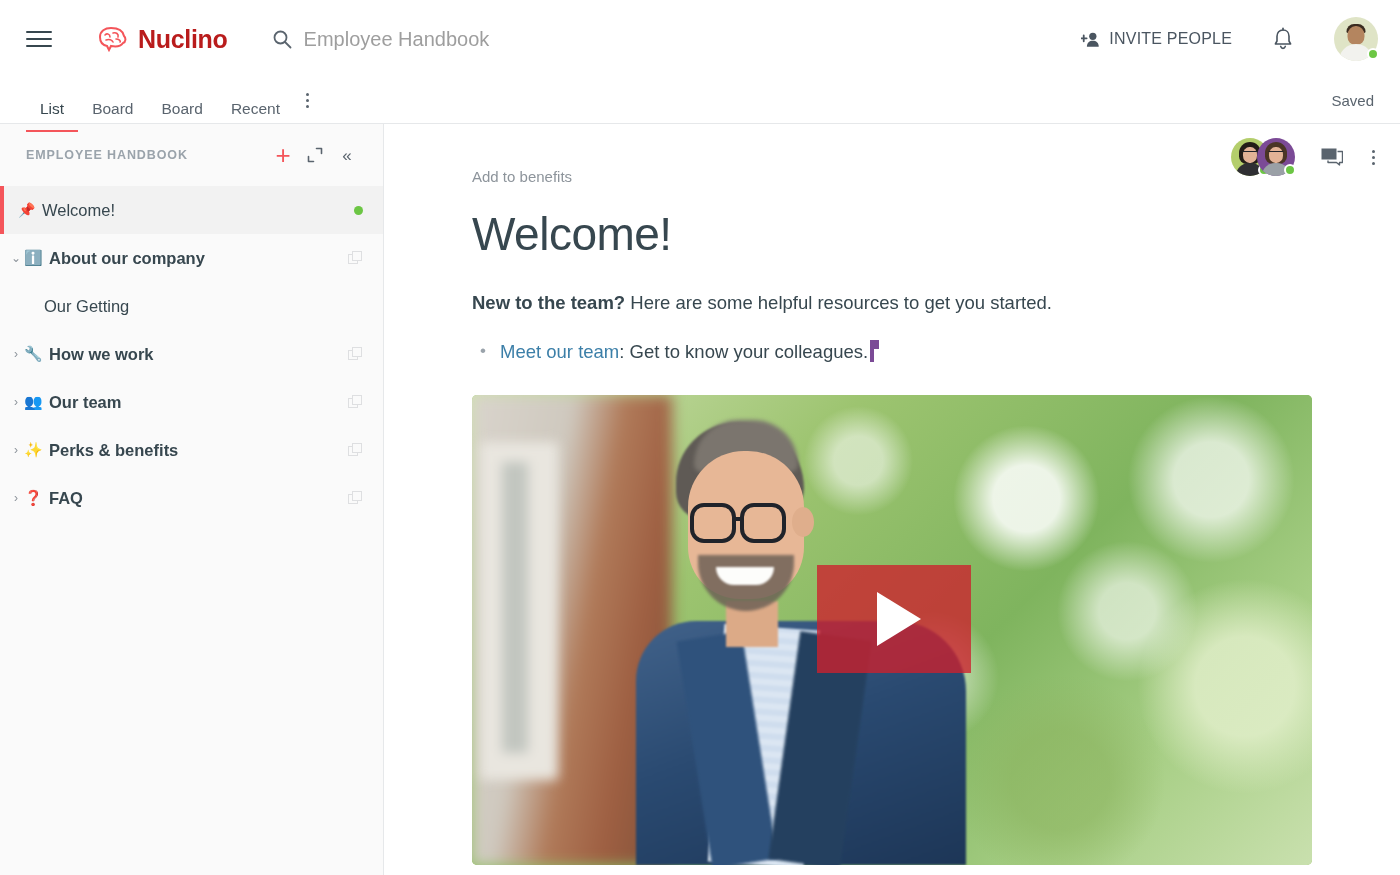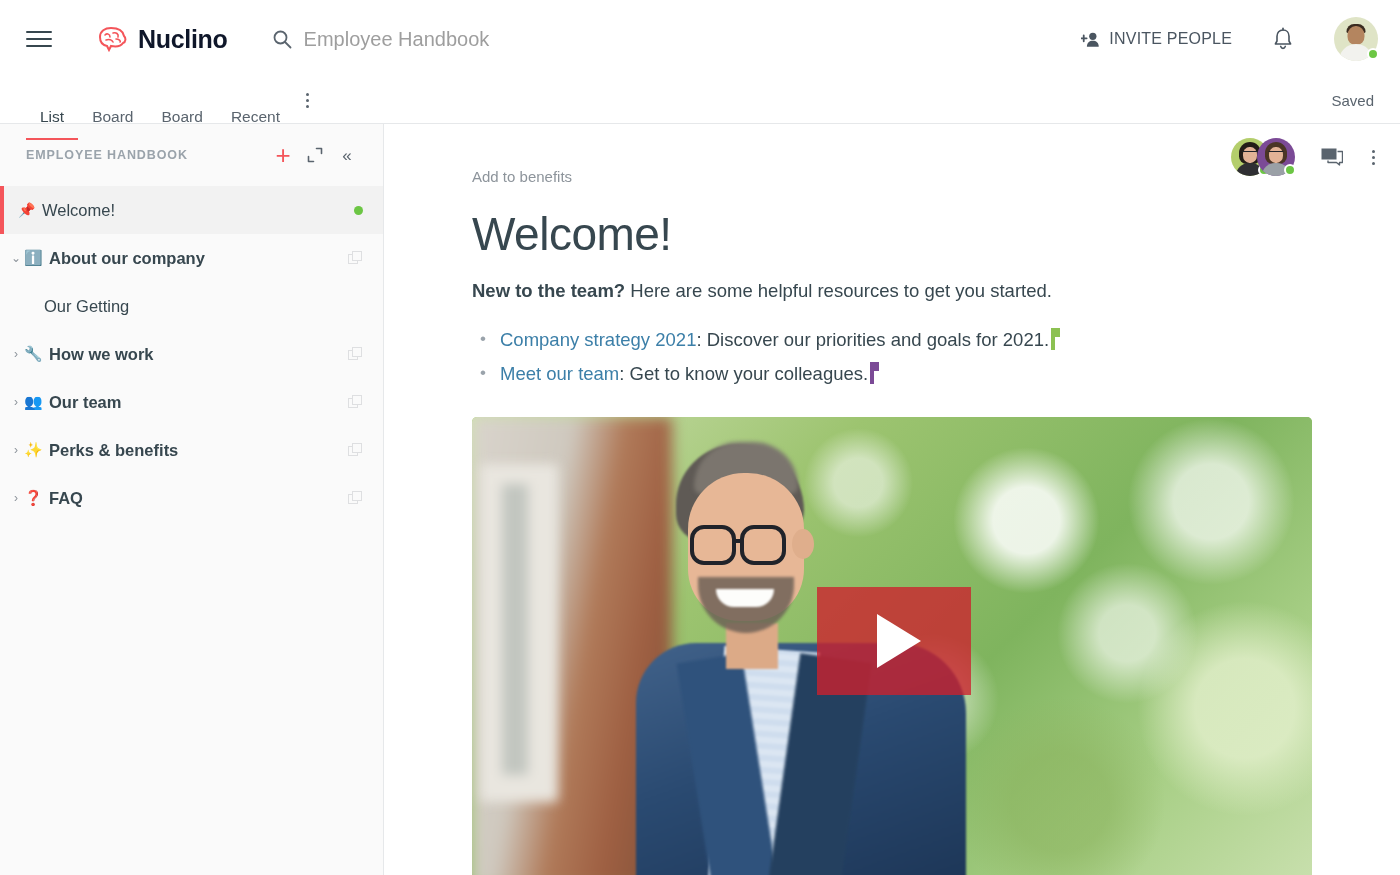--- a/index.html
+++ b/index.html
@@ -18,21 +18,21 @@
     height: 78px; flex: 0 0 78px;
     display: flex; align-items: center;
     padding: 0 22px 0 26px;
     background: #fff;
   }
   .hamburger { width: 26px; height: 20px; display: flex; flex-direction: column; justify-content: space-between; cursor: pointer; padding: 2px 0; }
   .hamburger span { display: block; height: 2px; background: #37474f; border-radius: 1px; }
 
   .brand { display: flex; align-items: center; margin-left: 44px; cursor: pointer; }
   .brand-logo { width: 34px; height: 26px; margin-right: 8px; }
-  .brand-name { font-size: 25px; font-weight: bold; color: #0f172a; letter-spacing: -0.3px; }
+  .brand-name { font-size: 25px; font-weight: bold; color: #b91c1c; letter-spacing: -0.3px; }
 
   .search { display: flex; align-items: center; margin-left: 44px; flex: 1; cursor: text; }
   .search-icon { width: 20px; height: 20px; margin-right: 12px; flex: 0 0 20px; }
   .search-text { font-size: 20px; color: #9e9e9e; }
 
   .invite {
     display: flex; align-items: center; gap: 8px;
     font-size: 16px; color: #4a5560; cursor: pointer; letter-spacing: 0.2px;
     margin-right: 40px;
   }
@@ -59,21 +59,21 @@
     height: 46px; flex: 0 0 46px;
     display: flex; align-items: stretch;
     border-bottom: 1px solid #e6e8ea;
     padding-left: 26px; padding-right: 26px;
     background: #fff;
   }
   .tab {
     display: flex; align-items: center; padding: 0 14px;
     font-size: 15.5px; color: #5a646e; cursor: pointer;
     border-bottom: 2.5px solid transparent;
-    position: relative; top: 17px;
+    position: relative; top: 9px;
   }
   .tab.active { color: #37474f; border-bottom-color: #f4555a; }
   .tab-more { display: flex; align-items: center; padding: 0 12px; cursor: pointer; }
   .dots-v { display: flex; flex-direction: column; gap: 3px; }
   .dots-v i { width: 3px; height: 3px; border-radius: 50%; background: #5a646e; display: block; }
   .saved { margin-left: auto; display: flex; align-items: center; font-size: 15px; color: #5a646e; }
 
   
   .body { flex: 1; display: flex; min-height: 0; }
 
@@ -155,21 +155,21 @@
   .doc {
     position: absolute; left: 0; top: 0; right: 0; bottom: 0;
     overflow: hidden; padding: 0 88px;
   }
   .add-cluster {
     margin-top: 44px; font-size: 15px; color: #8d949b; cursor: pointer; display: inline-block;
   }
   .doc-title { font-size: 46px; font-weight: normal; color: #37474f; margin-top: 22px; line-height: 1.15; letter-spacing: -0.5px; }
   .h2 { font-size: 31px; font-weight: normal; color: #37474f; margin-top: 42px; letter-spacing: -0.2px; }
   .h2.ruled { padding-bottom: 12px; border-bottom: 1px solid #e8eaec; }
-  .para { font-size: 18.5px; color: #37474f; margin-top: 16px; line-height: 1.5; }
+  .para { font-size: 18.5px; color: #37474f; margin-top: 28px; line-height: 1.5; }
   .para b { font-weight: bold; }
   ul.bullets { margin-top: 18px; list-style: none; }
   ul.bullets li {
     font-size: 18.5px; color: #37474f; line-height: 1.85;
     position: relative; padding-left: 28px;
   }
   ul.bullets li::before {
     content: "•"; position: absolute; left: 8px; top: 0; color: #9aa3ab; font-size: 17px;
   }
   .dlink { color: #3c7fa8; cursor: pointer; }
@@ -465,23 +465,20 @@
         <div class="add-cluster">Add to benefits</div>
 
         <h1 class="doc-title">Welcome!</h1>
 
 
         <p class="para">
           <b>New to the team?</b><span> Here are some helpful resources to get you started.</span>
         </p>
 
         <ul class="bullets">
-          <li>
-            <span class="dlink">Company strategy 2021</span><span>: Discover our priorities and goals for 2021.</span><span class="cursor-flag cursor-green"></span>
-          </li>
           <li>
             <span class="dlink">Meet our team</span><span>: Get to know your colleagues.</span><span class="cursor-flag cursor-purple"></span>
           </li>
         </ul>
 
 
         <div class="video">
           <div class="vid-bg"></div>
           <div class="vid-wall"></div>
           <div class="vid-win">

